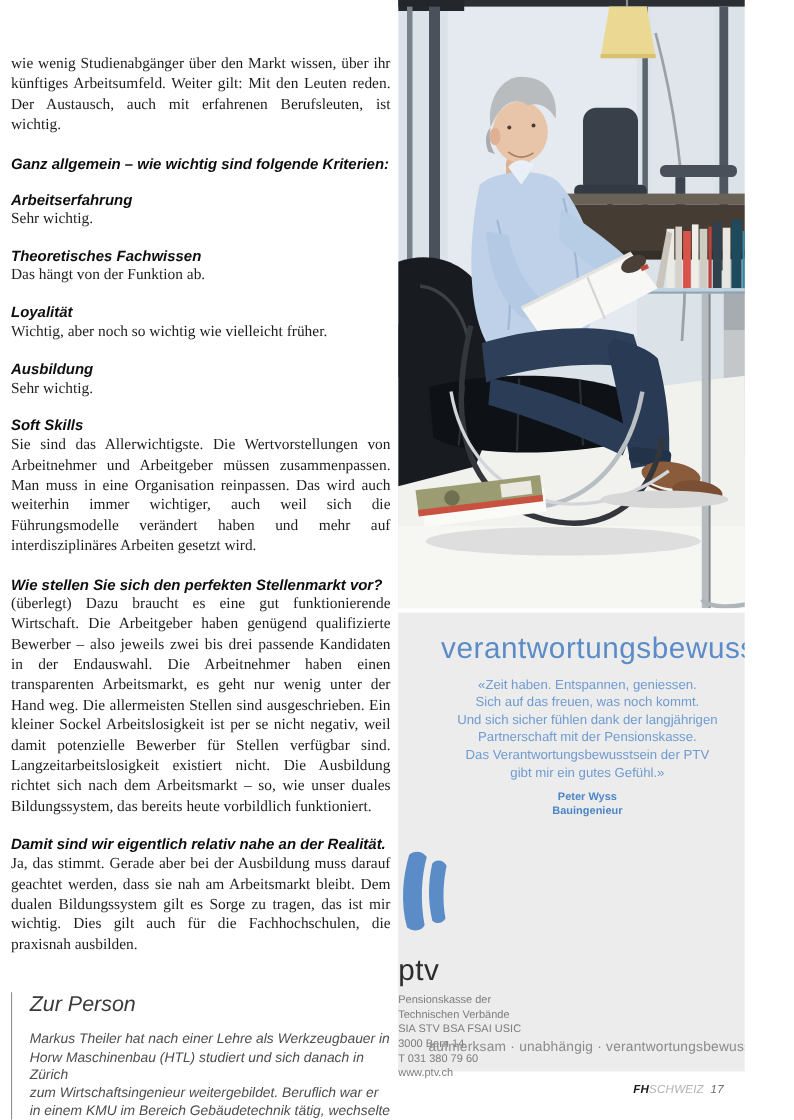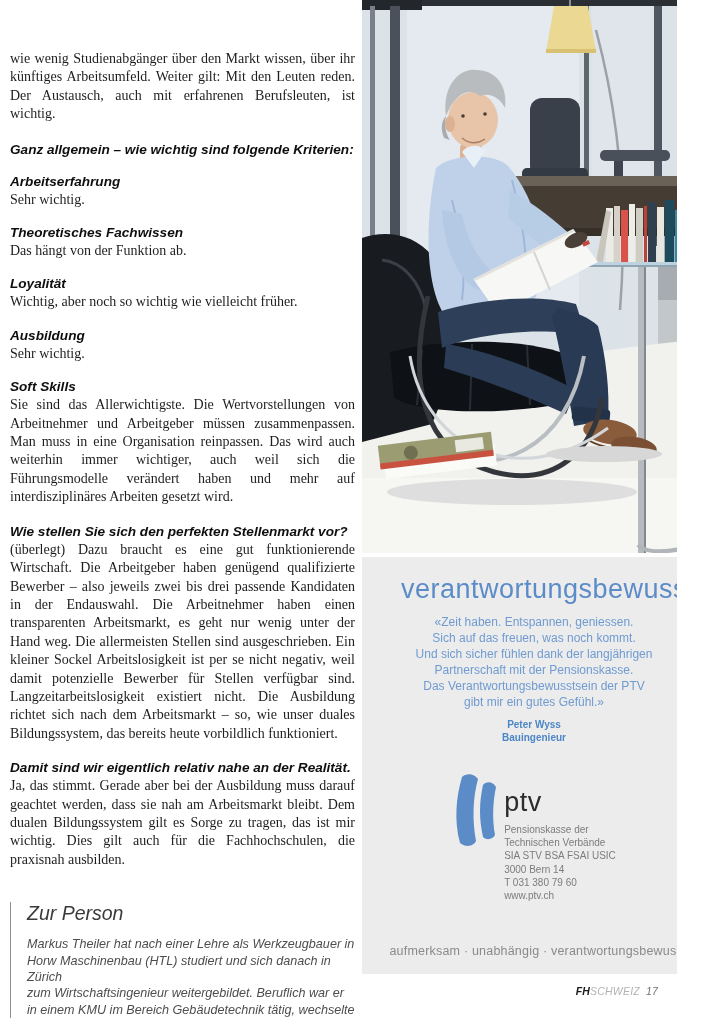--- a/index.html
+++ b/index.html
@@ -57,20 +57,21 @@
   .ad-quote {
     margin-top:9px; font-size:12px; line-height:16px; color:#6f9bd1;
     white-space:pre-line;
   }
   .ad-author { margin-top:9px; font-size:10px; line-height:12px; font-weight:bold; color:#4d86c6; }
   .ad-role   { font-size:10px; line-height:13px; font-weight:bold; color:#4d86c6; }
 
   .logo-row {
     margin-top:27px; display:flex; justify-content:center;
     text-align:left;
+    flex-direction:column;
   }
   .logo-strokes { width:46px; height:80px; margin-right:6px; }
   .logo-col { padding-top:19px; }
   .logo-word { font-size:27px; line-height:24px; color:#2c2c2c; letter-spacing:0.5px; }
   .org-lines {
     margin-top:9px; font-size:10px; line-height:13.2px; color:#7c7c7c;
     white-space:pre-line;
   }
   .ad-tagline {
     position:absolute; left:4px; bottom:16px; width:100%;

